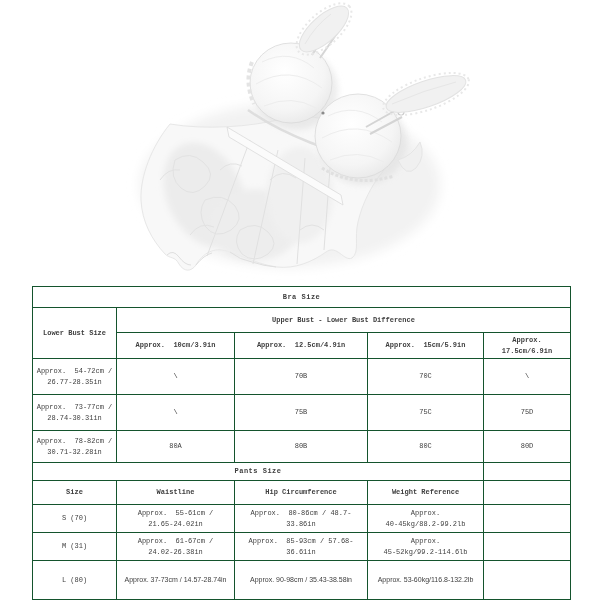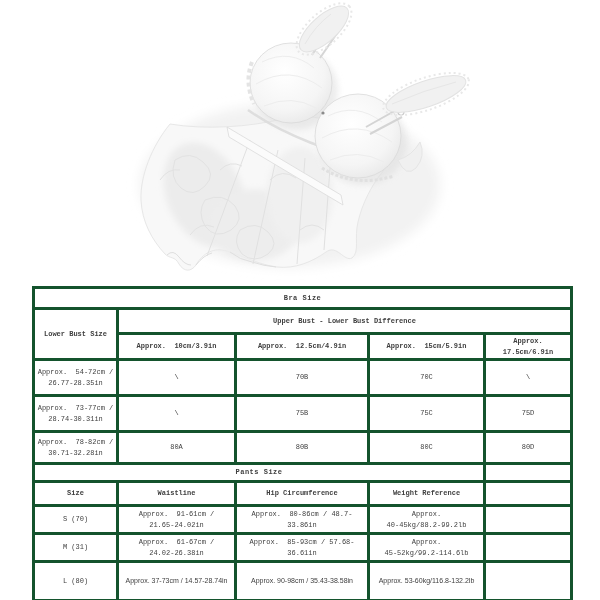--- a/index.html
+++ b/index.html
@@ -1,21 +1,21 @@
 <!DOCTYPE html>
 <html><head>
 <meta charset="utf-8">
 <style>
   html,body{margin:0;padding:0;background:#ffffff;}
   .canvas{position:relative;width:600px;height:600px;background:#ffffff;overflow:hidden;
           font-family:"Liberation Mono","DejaVu Sans Mono",monospace;}
   .product-wrap{position:absolute;left:0;top:0;width:600px;height:286px;}
   table.size-chart{position:absolute;left:32px;top:286px;width:538px;
                    border-collapse:collapse;table-layout:fixed;}
-  table.size-chart td{border:3px solid #14532d;text-align:center;vertical-align:middle;
+  table.size-chart td{border:1px solid #14532d;text-align:center;vertical-align:middle;
       padding:0 2px;font-size:7px;line-height:1.5;color:#3e3e3e;
       white-space:pre-wrap;overflow:hidden;}
   td.t-title{font-size:9px;font-weight:bold;letter-spacing:.5px;}
   td.t-ghead{font-size:8px;font-weight:bold;margin-left:28px;}
   td.t-chead{font-size:7.5px;font-weight:bold;font-family:Liberation Mono, monospace;}
   td.t-size{font-size:7.5px;margin-left:40px;}
   td.sans{font-family:"Liberation Sans","DejaVu Sans",sans-serif;font-size:6.8px;color:#262626;}
   tr.h1{height:21px}tr.h2{height:25px}tr.h3{height:26px}tr.h4{height:36px}
   tr.h5{height:36px}tr.h6{height:32px}tr.h7{height:18px}tr.h8{height:24px}
   tr.h9{height:28px}tr.h10{height:28px}tr.h11{height:39px}
@@ -165,21 +165,21 @@
     </tr>
     <tr class="h8">
       <td class="t-chead">Size</td>
       <td class="t-chead">Waistline</td>
       <td class="t-chead">Hip Circumference</td>
       <td class="t-chead">Weight Reference</td>
       <td></td>
     </tr>
     <tr class="h9">
       <td class="t-size">S (70)</td>
-      <td>Approx.  91-61cm /
+      <td>Approx.  55-61cm /
 21.65-24.02in</td>
       <td>Approx.  80-86cm / 48.7-33.86in</td>
       <td>Approx.
 40-45kg/88.2-99.2lb</td>
       <td></td>
     </tr>
     <tr class="h10">
       <td class="t-size">M (31)</td>
       <td>Approx.  61-67cm /
 24.02-26.38in</td>

